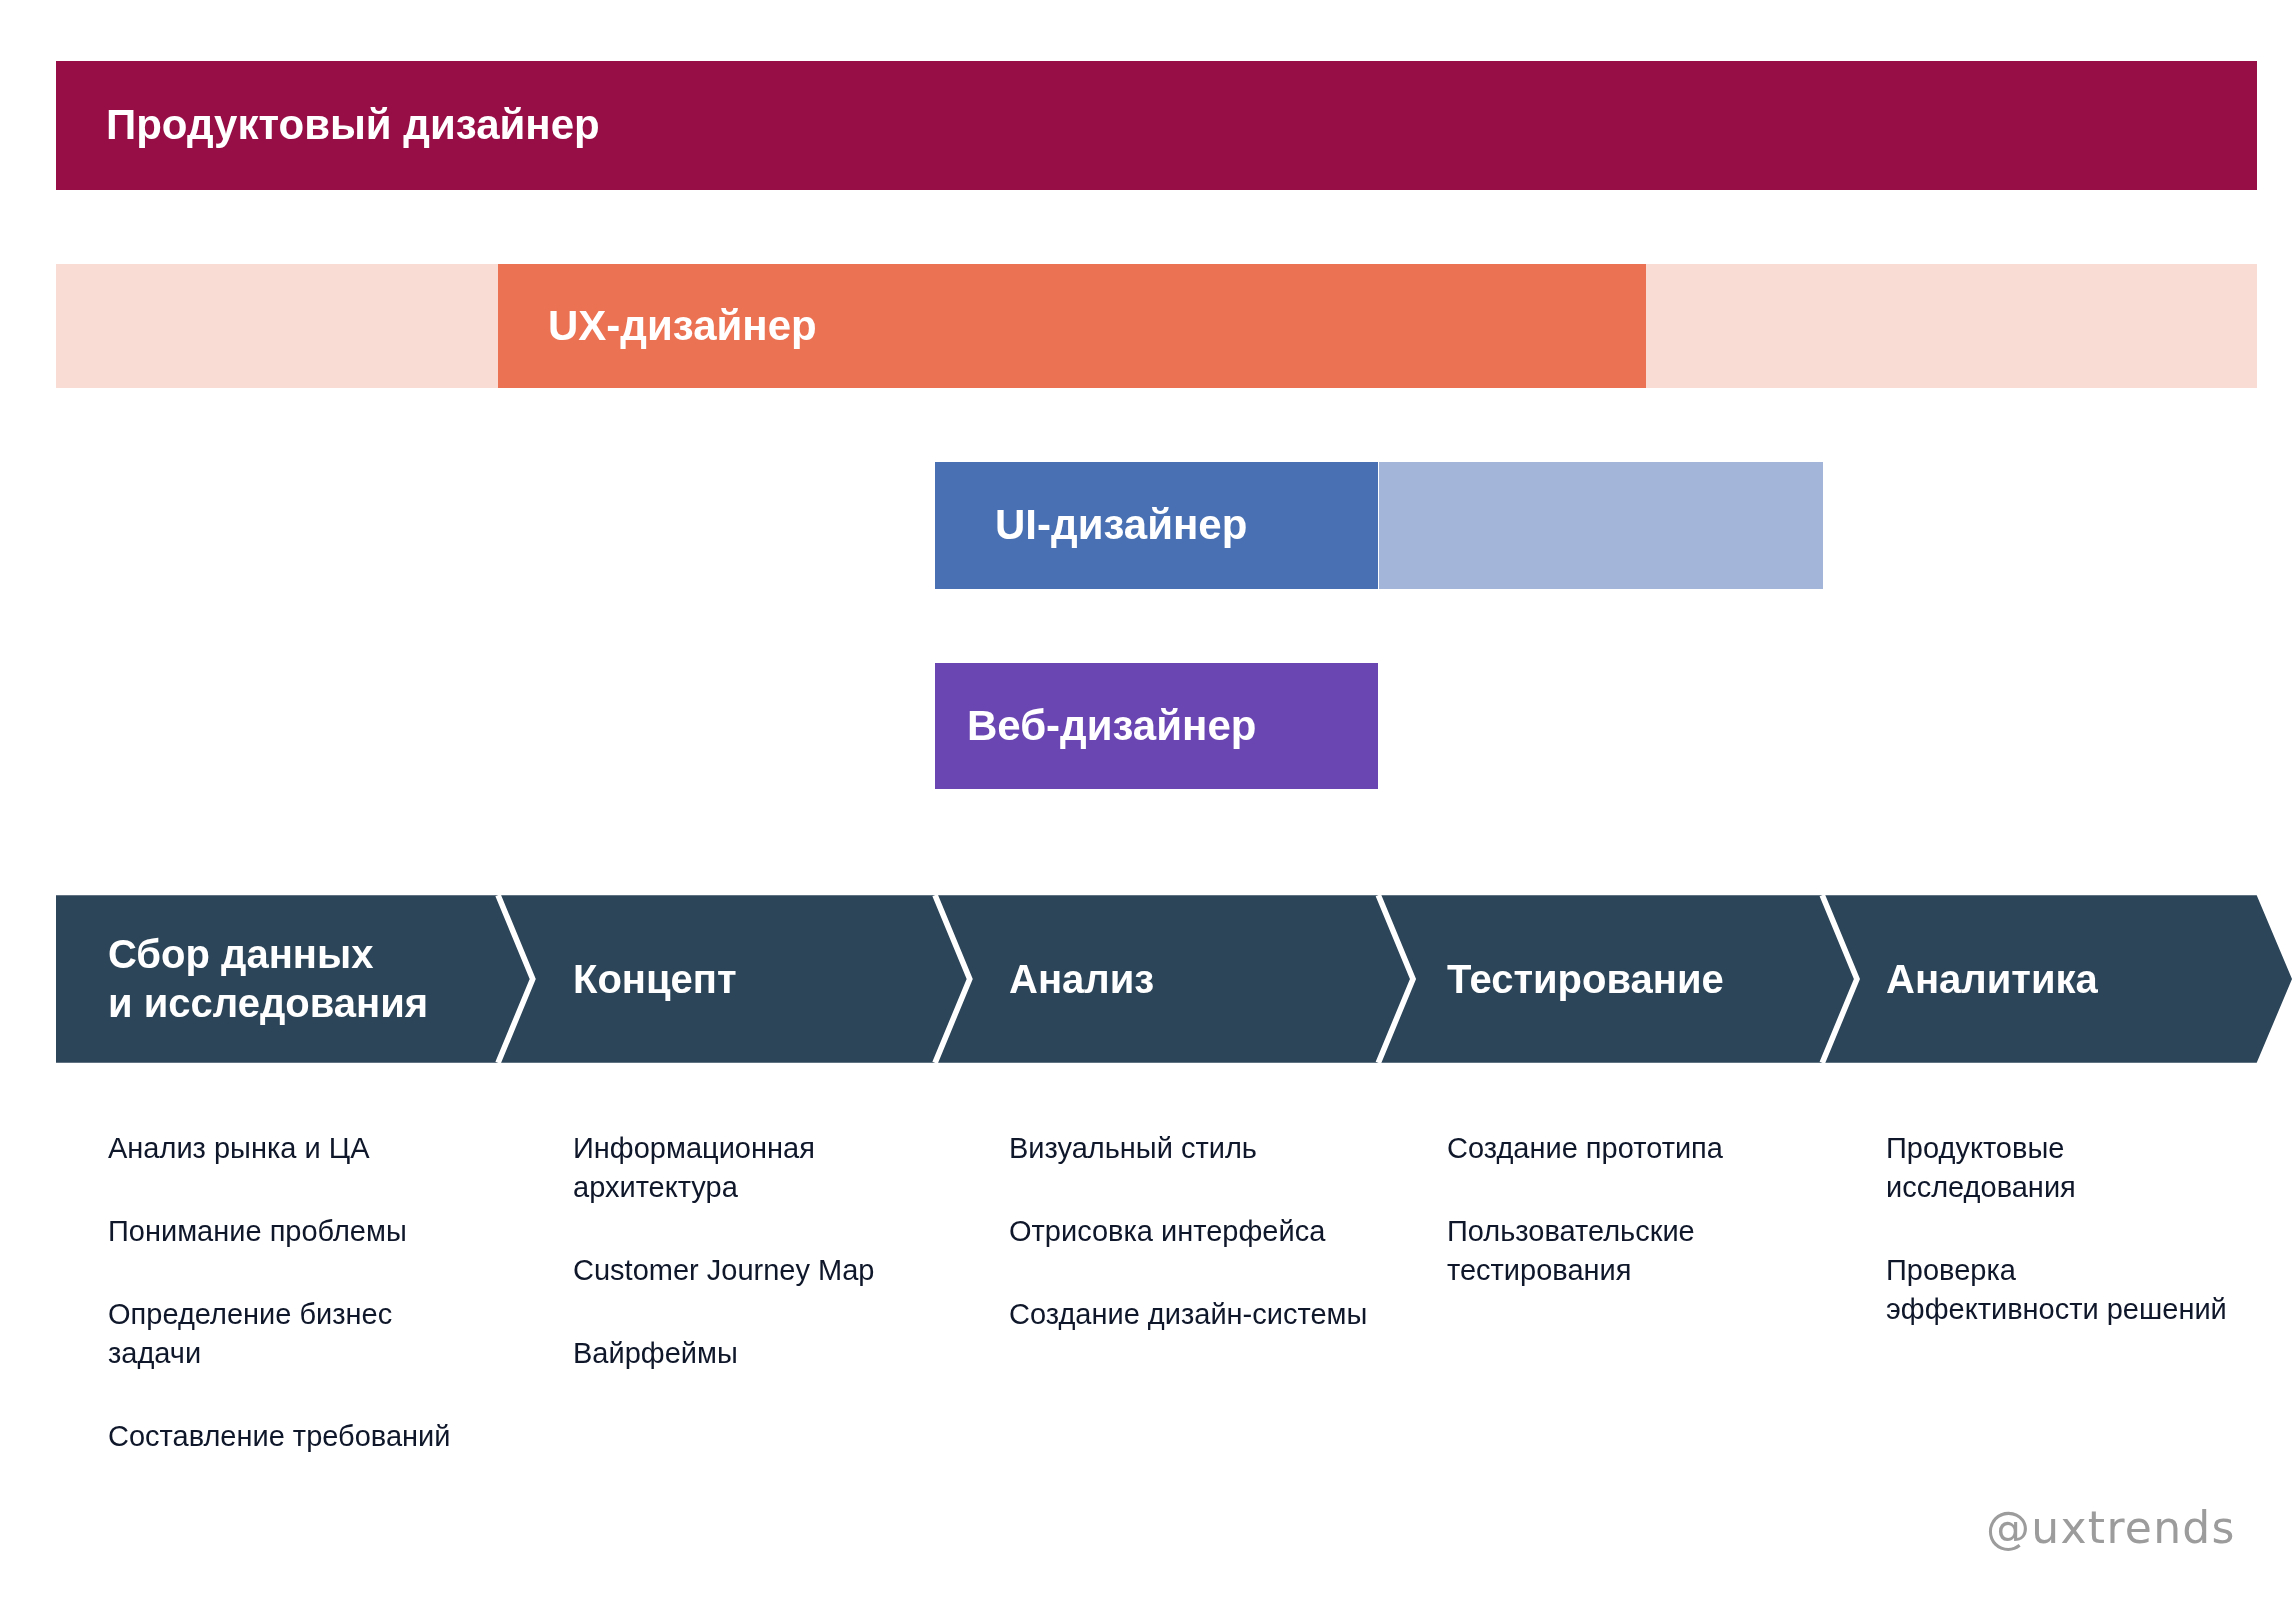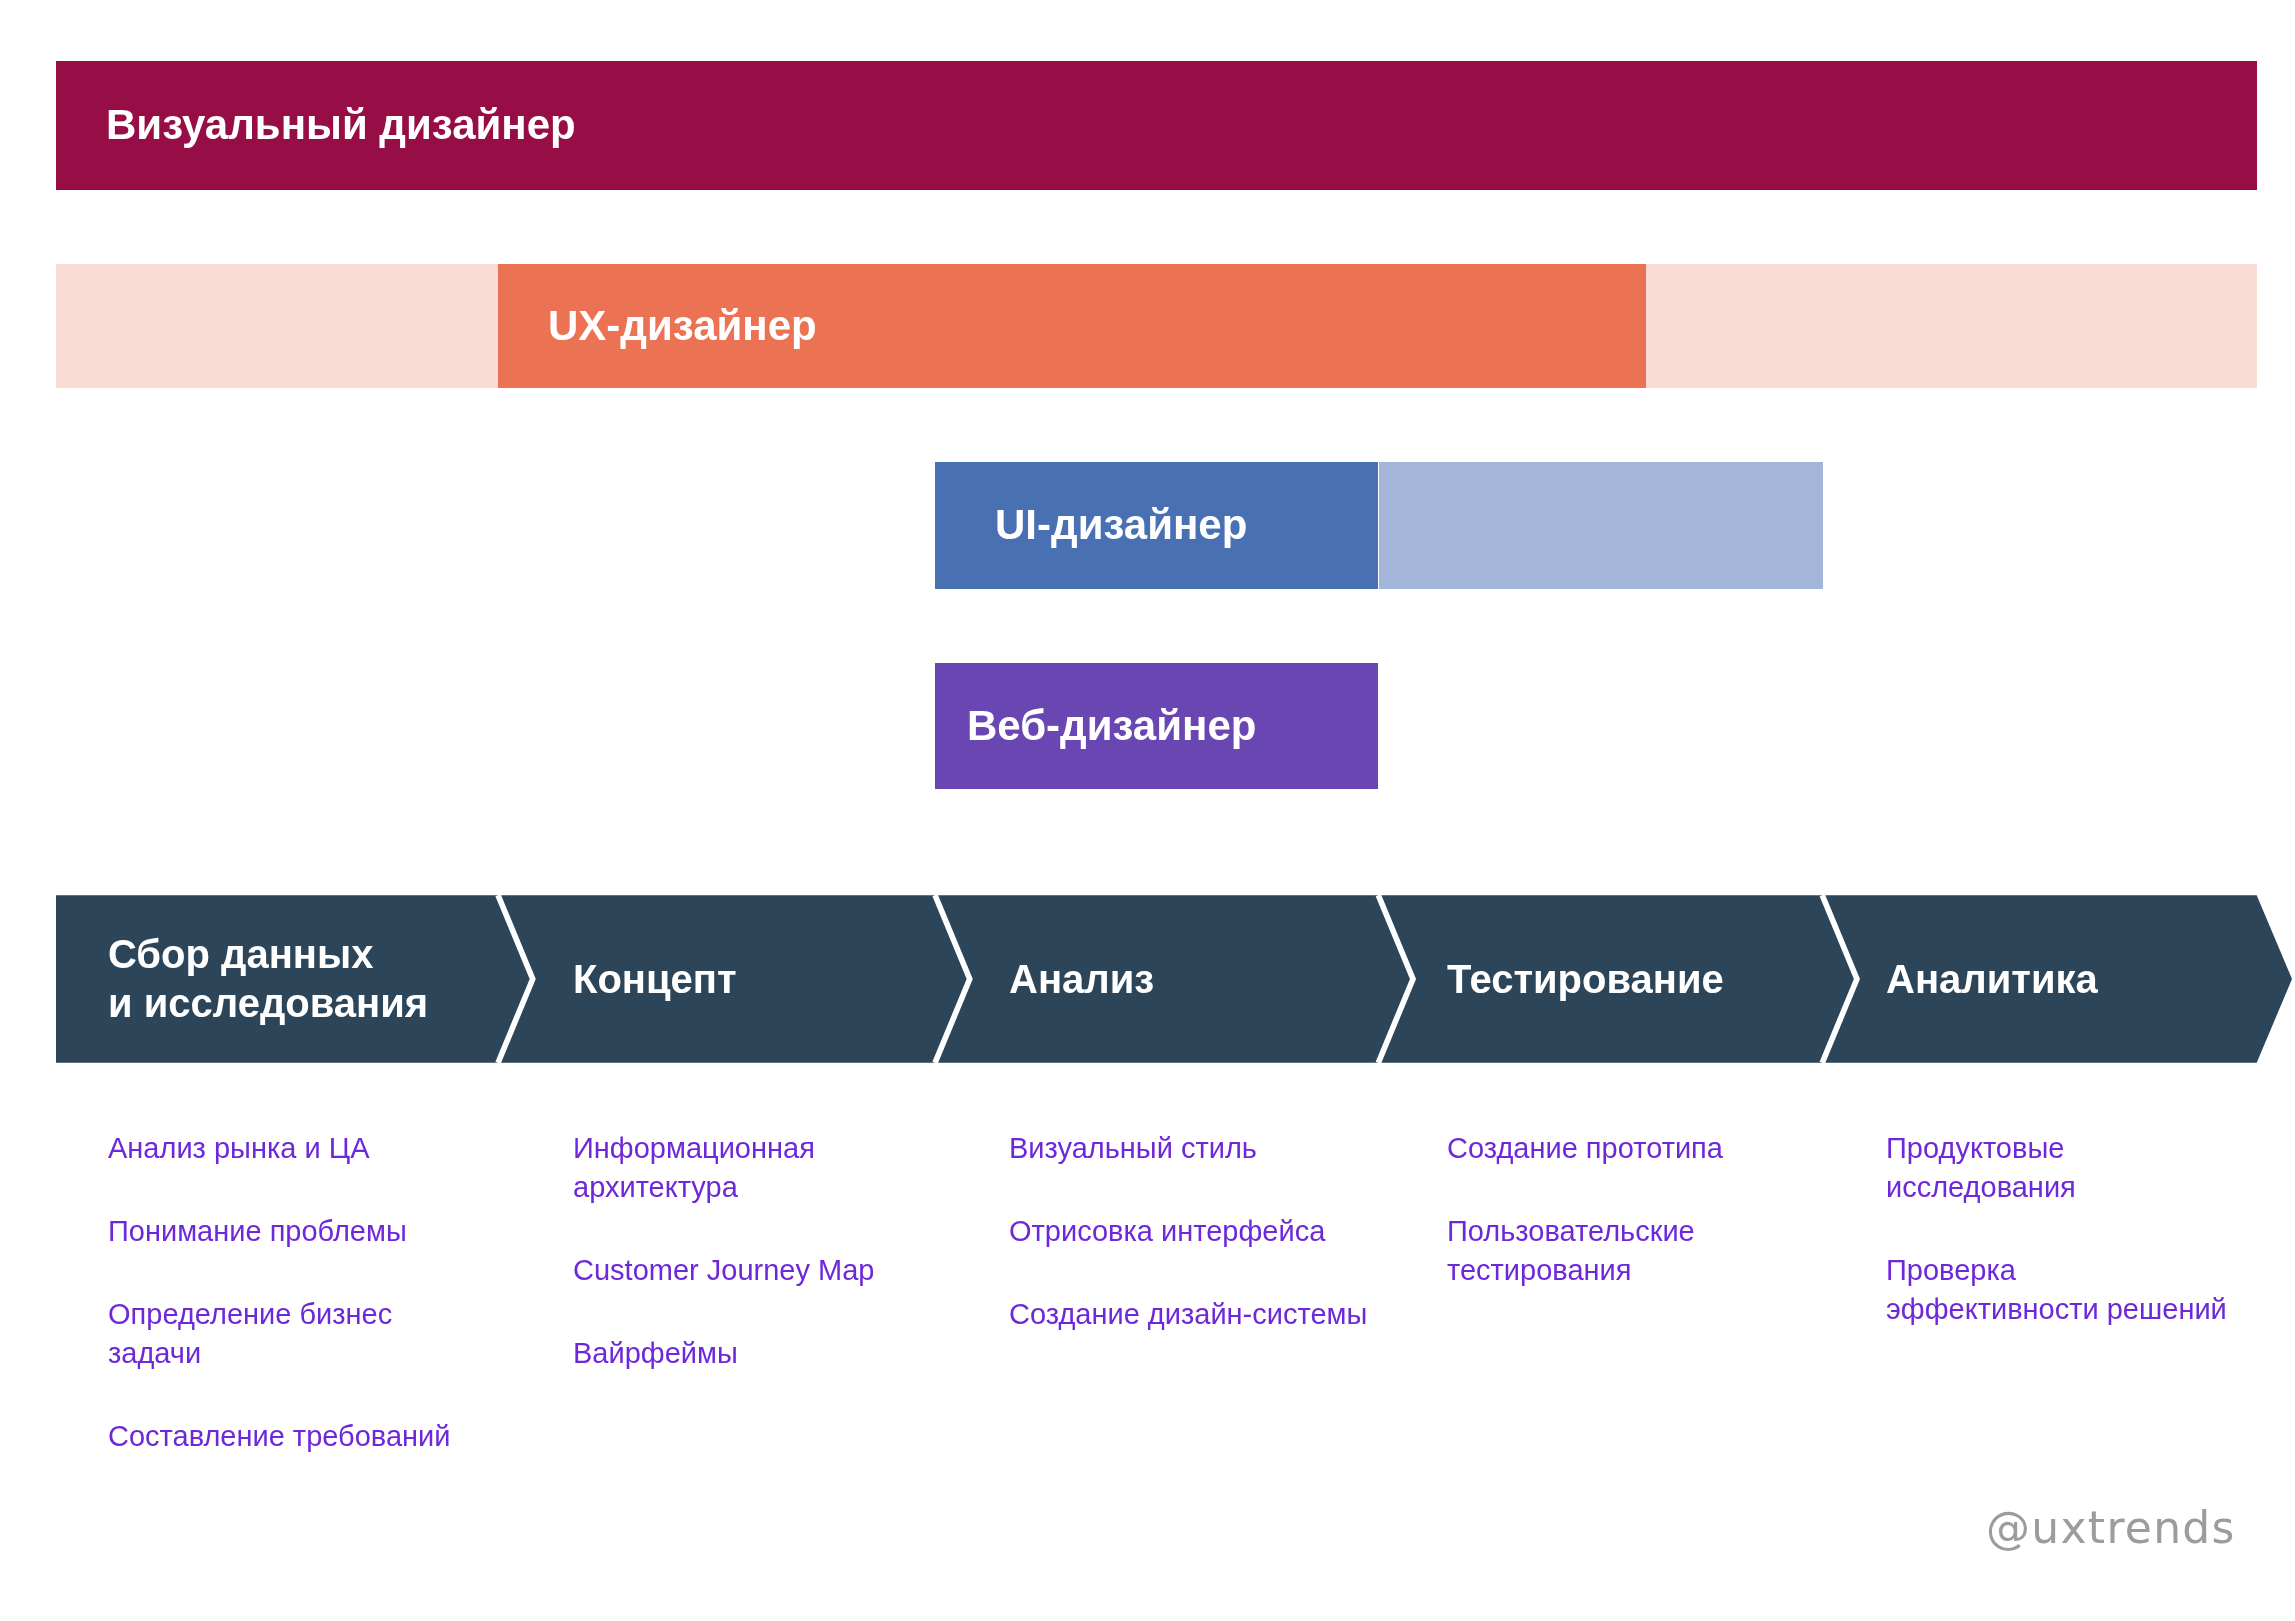--- a/index.html
+++ b/index.html
@@ -26,33 +26,33 @@
   .arrow-seg{fill:var(--navy,#2C4559)}
   .arrow-sep{stroke:#ffffff;stroke-width:9;fill:none}
   .phase-label{
     position:absolute;top:895px;height:168px;display:flex;align-items:center;
     color:#ffffff;font-weight:bold;font-size:40px;line-height:49px;white-space:pre-line
   }
 
   
   .list-col{position:absolute;top:1129px;width:404px}
   .list-item{
-    color:#6d28d9;font-size:29px;line-height:39px;margin-bottom:44px;white-space:pre-line
+    color:#0f172a;font-size:29px;line-height:39px;margin-bottom:44px;white-space:pre-line
   }
   #watermark{
     left:1986px;top:1502px;color:var(--gray,#9C9C9C);
     font-family:"DejaVu Sans","Liberation Sans",sans-serif;
     font-size:44px;font-weight:500;letter-spacing:1.3px
   }
 </style>
 </head>
 <body>
 
 <div id="product-bar" class="bar">
-  <span class="bar-label">Визуальный дизайнер</span>
+  <span class="bar-label">Продуктовый дизайнер</span>
 </div>
 
 <div id="ux-track" class="abs"></div>
 <div id="ux-bar" class="bar">
   <span class="bar-label">UX-дизайнер</span>
 </div>
 
 <div id="ui-bar" class="bar">
   <span class="bar-label">UI-дизайнер</span>
 </div>

